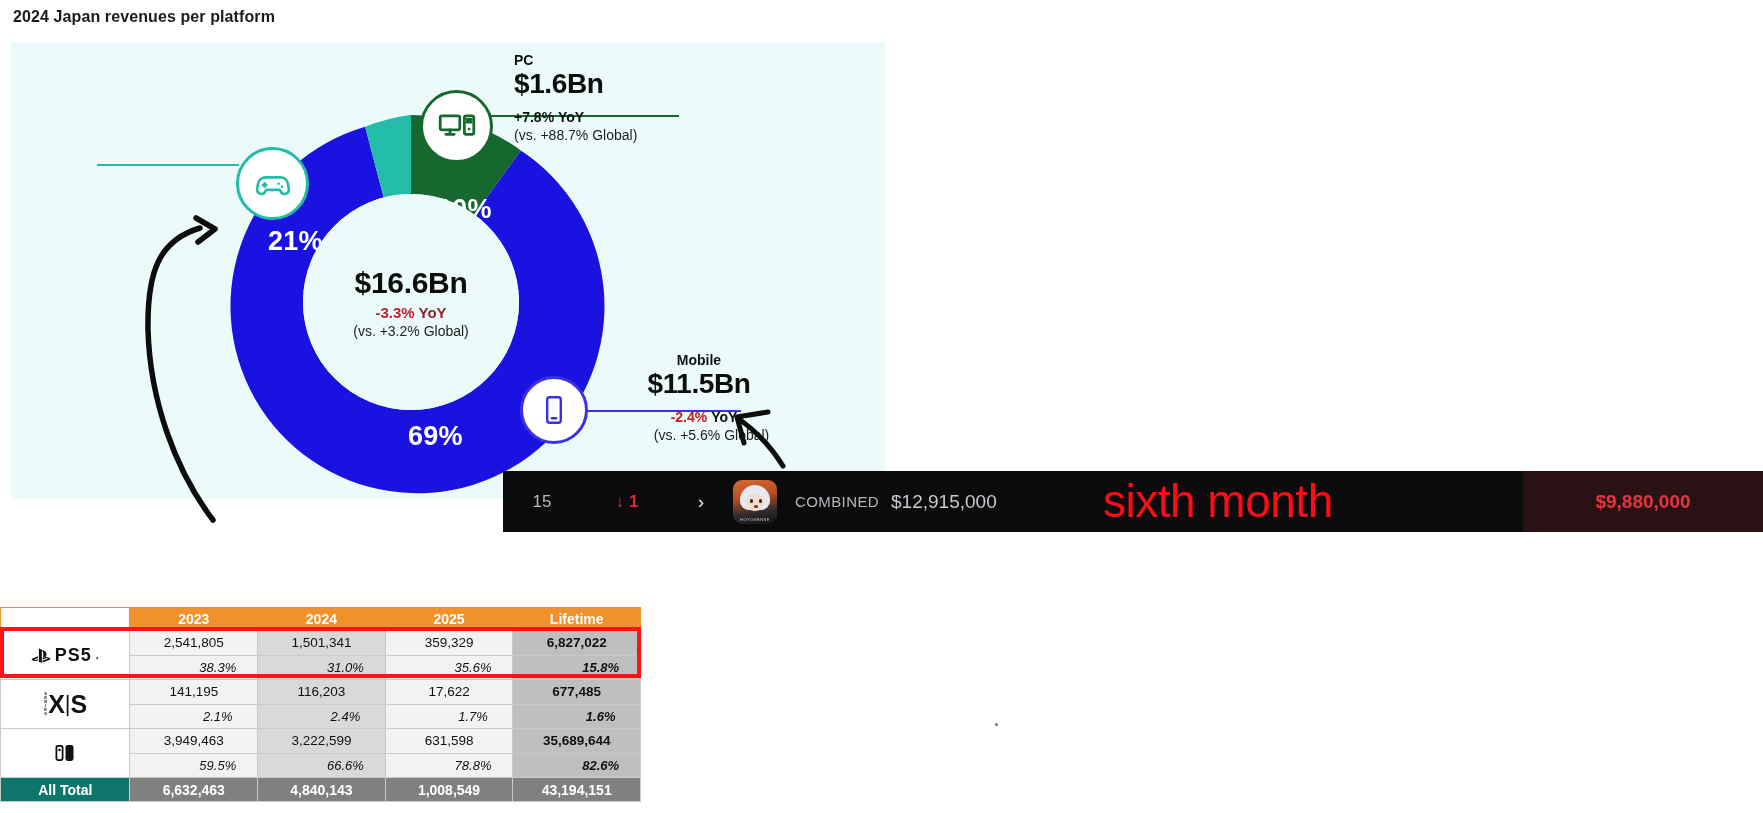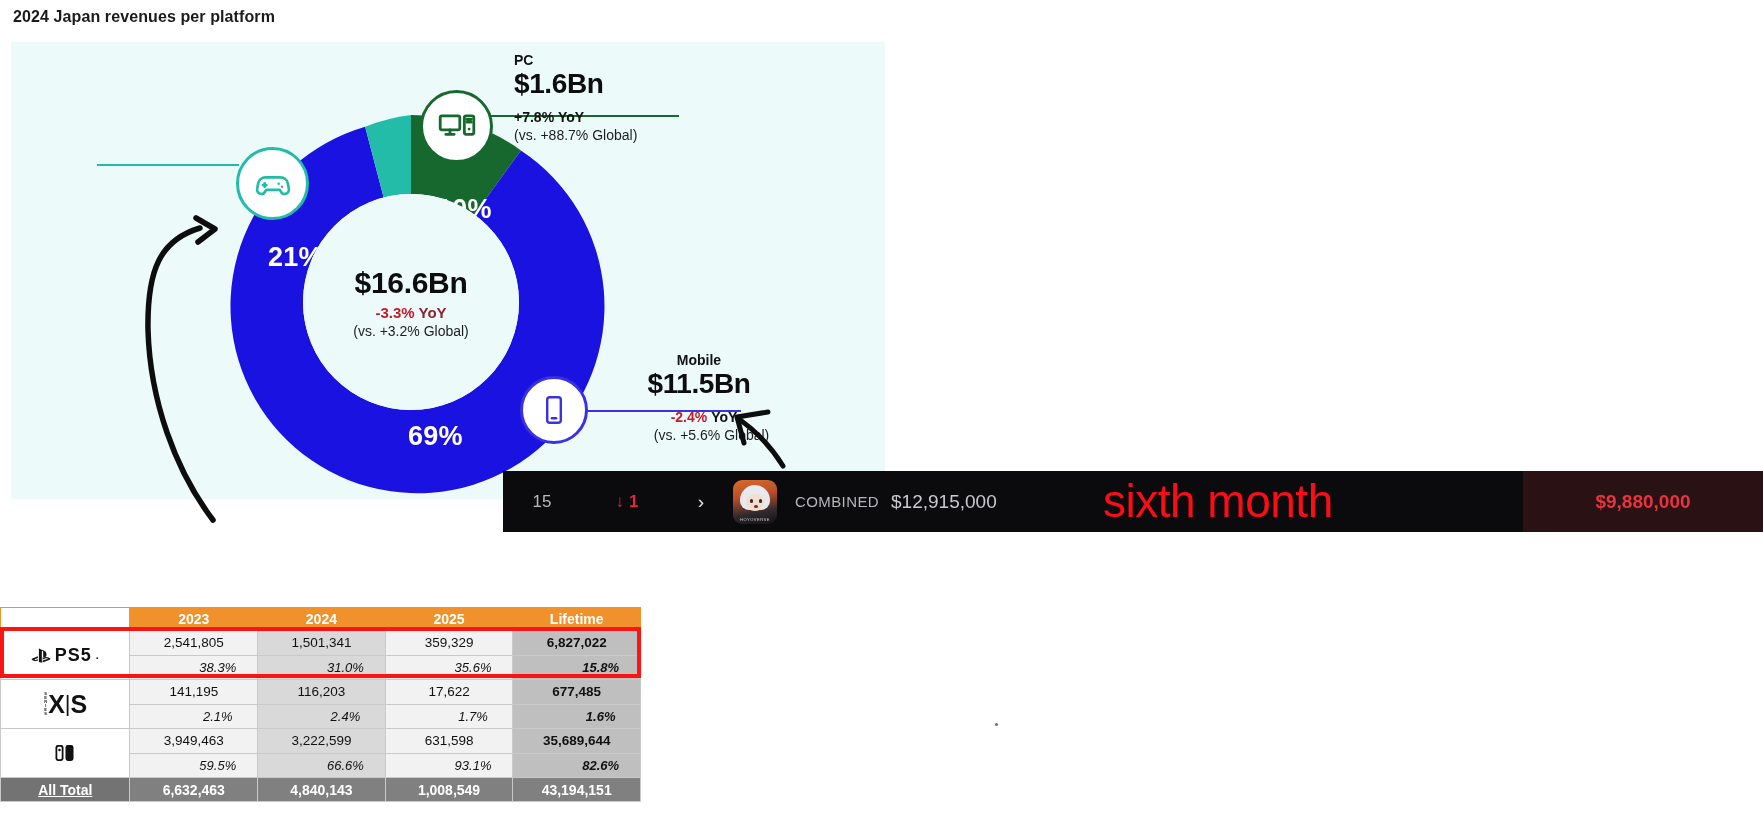--- a/index.html
+++ b/index.html
@@ -39,21 +39,21 @@
 
   .slice-label {
     position: absolute;
     color: #ffffff;
     font-size: 27px;
     font-weight: 700;
     letter-spacing: .2px;
     white-space: nowrap;
   }
   #label-pc     { left: 226px; top: 92px; }
-  #label-console{ left: 57px;  top: 140px; }
+  #label-console{ left: 57px;  top: 124px; }
   #label-mobile { left: 197px; top: 319px; }
 
   #donut-center {
     position: absolute;
     left: 92px; top: 92px;
     width: 216px; height: 216px;
     border-radius: 50%;
     background: #ecfbfa;
     display: flex; flex-direction: column;
     align-items: center; justify-content: center;
@@ -246,21 +246,21 @@
   .col-d { background: #bfbfbf; font-weight: 700; }
   #sheet tr.total td {
     background: #808080;
     color: #ffffff;
     font-weight: 700;
     height: 24px;
     text-align: center;
     font-size: 14px;
     font-style: normal;
   }
-  #sheet tr.total td.plat-cell { background:#737373;text-decoration:underline; }
+  #sheet tr.total td.plat-cell { background:#0f766e; }
 
   
   .logo { display:flex; align-items:center; justify-content:center; height: 48px; }
   .ps5-logo { font-size: 18px; font-weight: 700; letter-spacing: 1px; color:#111;
               font-family:"Liberation Sans", sans-serif; display:flex; align-items:center; gap:4px;}
   .xs-logo  { font-size: 21px; font-weight: 800; color:#111; letter-spacing:-1px; display:flex; align-items:center;}
   .sw-logo  { display:flex; align-items:center; gap:2px; }
 
   
   #red-box {
@@ -466,21 +466,21 @@
         </div>
       </td>
       <td class="num col-a">3,949,463</td>
       <td class="num col-b">3,222,599</td>
       <td class="num col-c">631,598</td>
       <td class="num col-d">35,689,644</td>
     </tr>
     <tr>
       <td class="pct col-a">59.5%</td>
       <td class="pct col-b">66.6%</td>
-      <td class="pct col-c">93.1%</td>
+      <td class="pct col-c">78.8%</td>
       <td class="pct col-d">82.6%</td>
     </tr>
 
     <tr class="total">
       <td class="plat-cell">All Total</td>
       <td>6,632,463</td>
       <td>4,840,143</td>
       <td>1,008,549</td>
       <td>43,194,151</td>
     </tr>

